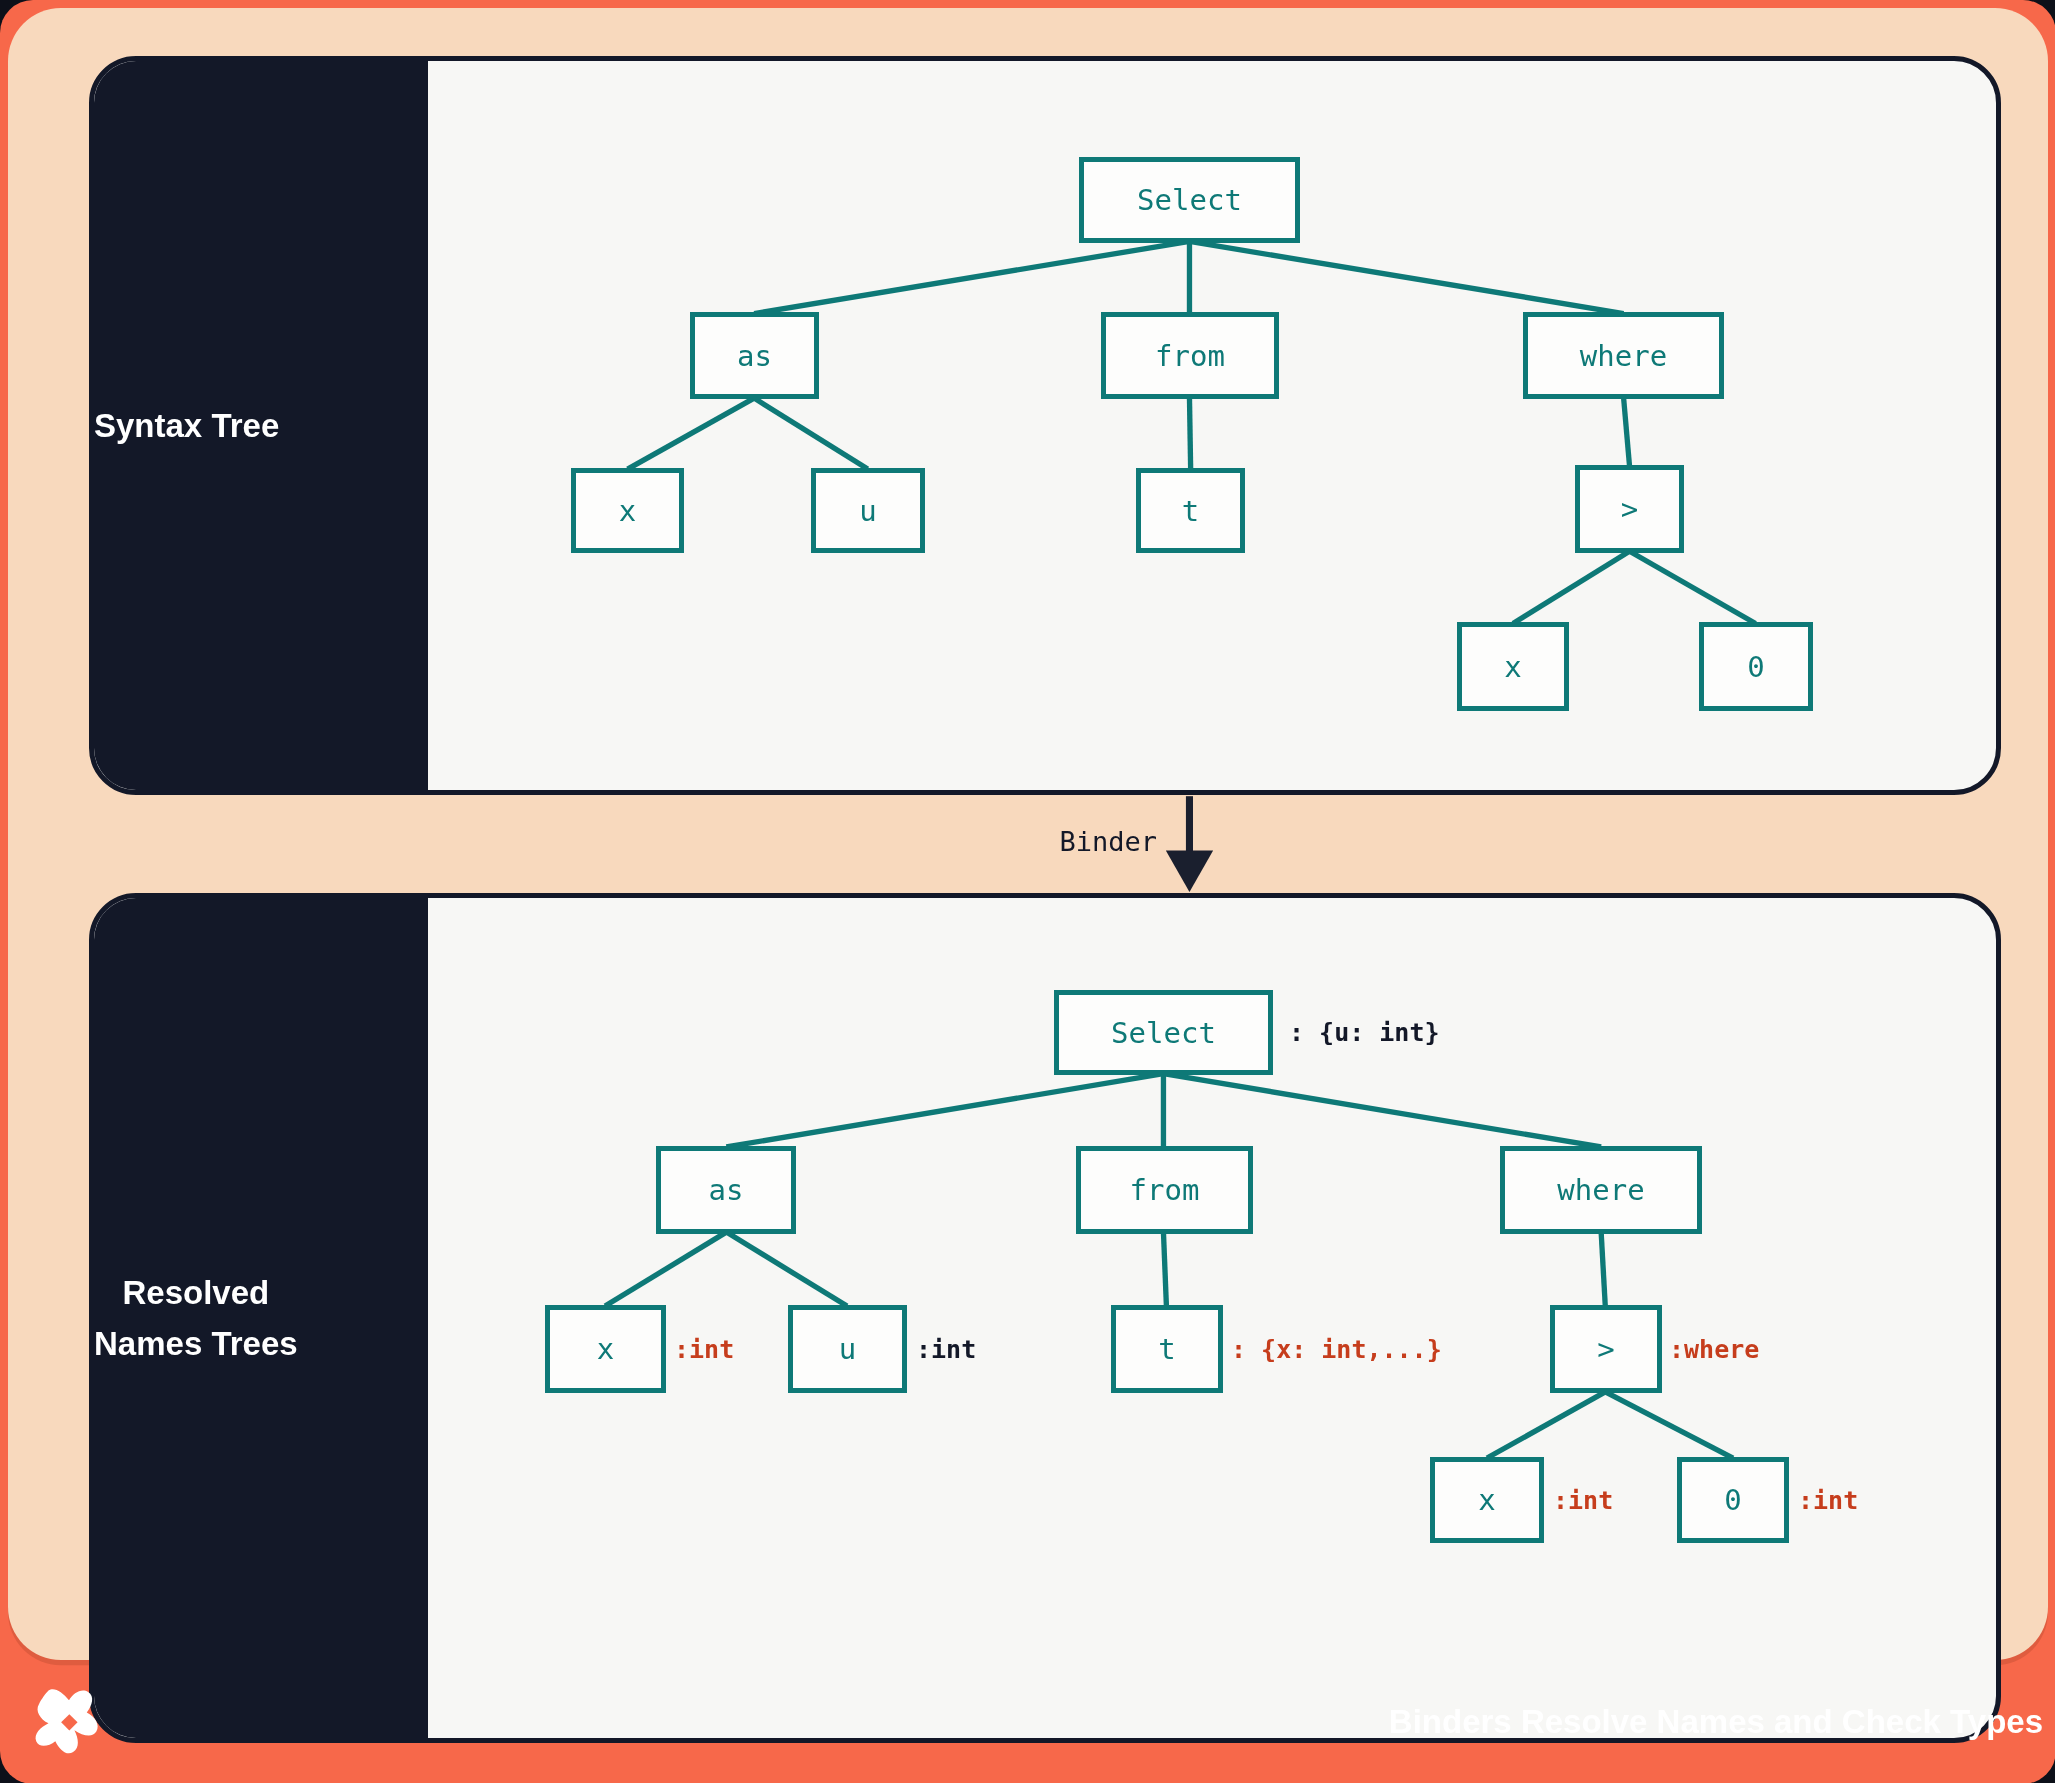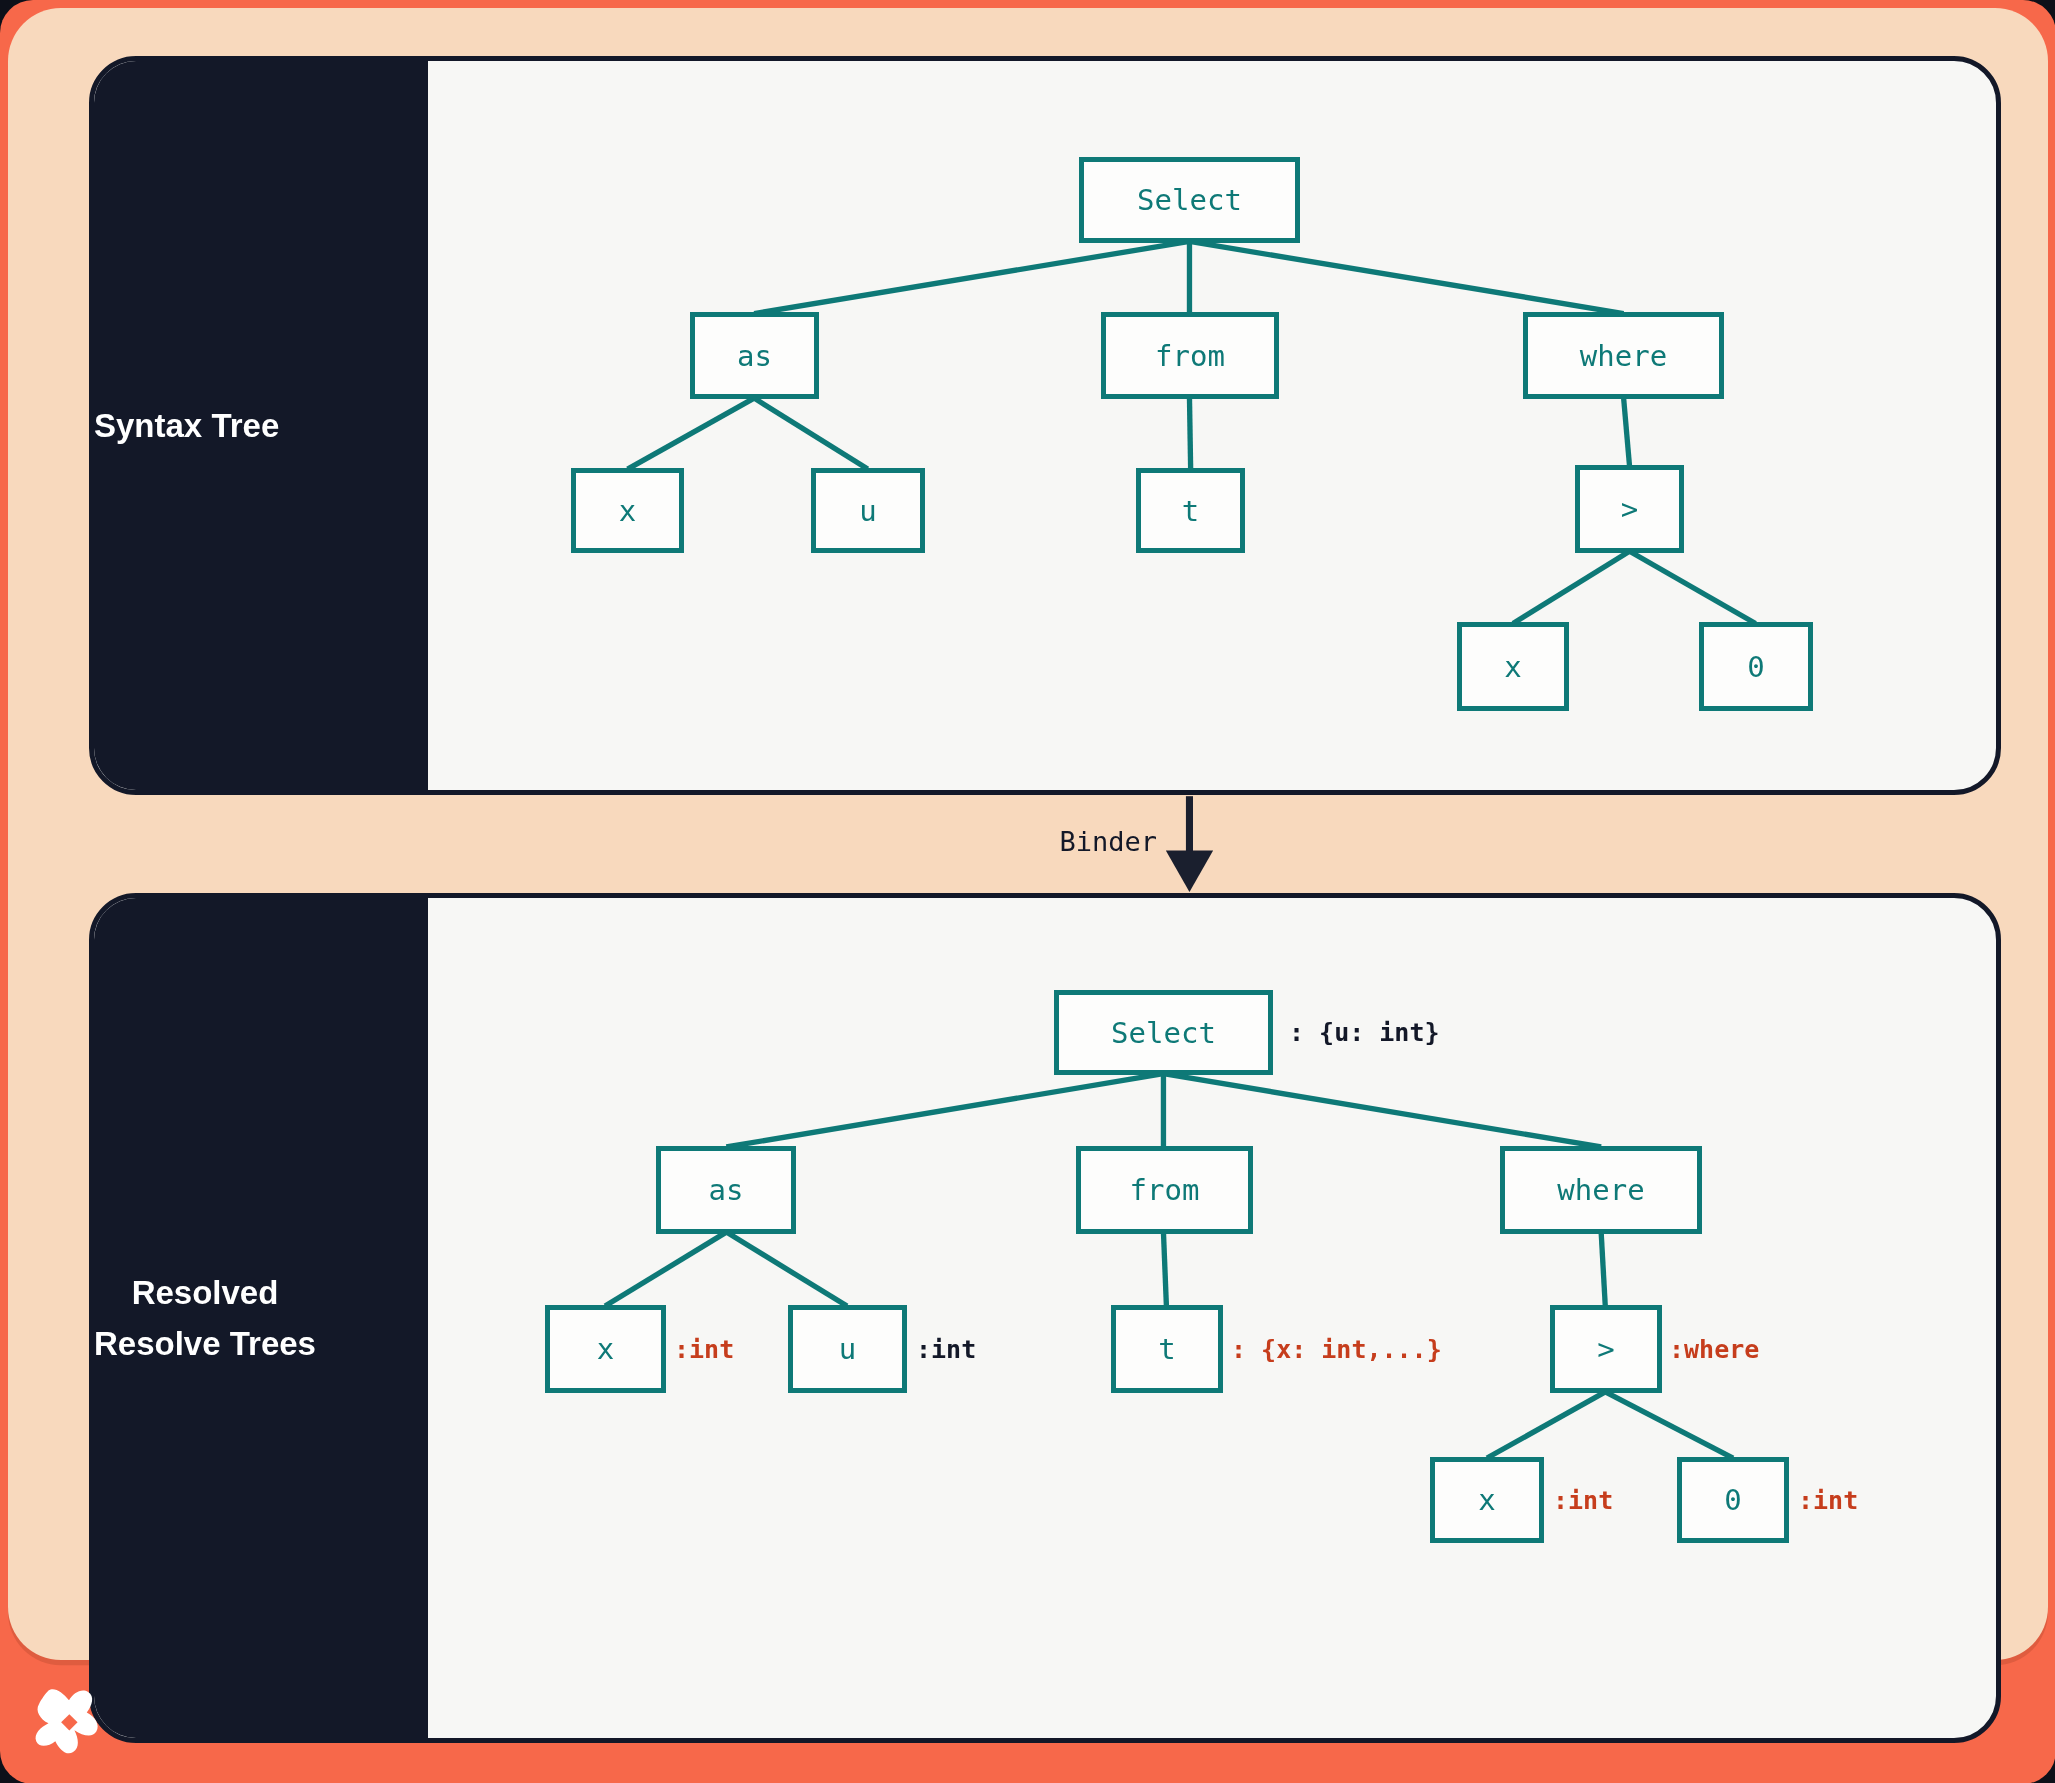--- a/index.html
+++ b/index.html
@@ -53,21 +53,21 @@
   <div class="card" id="card-syntax">
     <div class="side">
       <div class="side-title">Syntax Tree</div>
     </div>
   </div>
 
   <div class="card" id="card-resolved">
     <div class="side">
       <div class="side-title">
         <div>Resolved</div>
-        <div>Resolve Trees</div>
+        <div>Names Trees</div>
       </div>
     </div>
   </div>
 
   <svg class="wires" width="2056" height="1784" viewBox="0 0 3476 3016">
     <g stroke="#0E7977" stroke-width="9">
       <line x1="2011" y1="408" x2="1275" y2="530"></line>
       <line x1="2011" y1="408" x2="2011" y2="530"></line>
       <line x1="2011" y1="408" x2="2745" y2="530"></line>
       <line x1="1275" y1="673" x2="1061" y2="793"></line>
@@ -135,15 +135,16 @@
   <div class="banner">
     <svg class="logo" viewBox="0 0 120 120">
       <g fill="#FFFFFF">
         <path d="M30 14 C38 8 50 16 60 28 C66 18 78 10 88 16 C98 22 94 36 86 46
                  C98 52 106 64 100 74 C94 84 80 80 68 72 C74 84 76 98 66 104
                  C56 110 46 100 40 88 C30 96 16 98 12 88 C8 78 18 68 30 62
                  C18 56 10 44 16 34 C20 26 26 18 30 14 Z"></path>
       </g>
       <rect x="52" y="52" width="17" height="17" fill="#F7684A" transform="rotate(45 60.5 60.5)"></rect>
     </svg>
+    <div class="banner-title">Binders Resolve Names and Check Types</div>
   </div>
 </div>
 
 
 </body></html>

